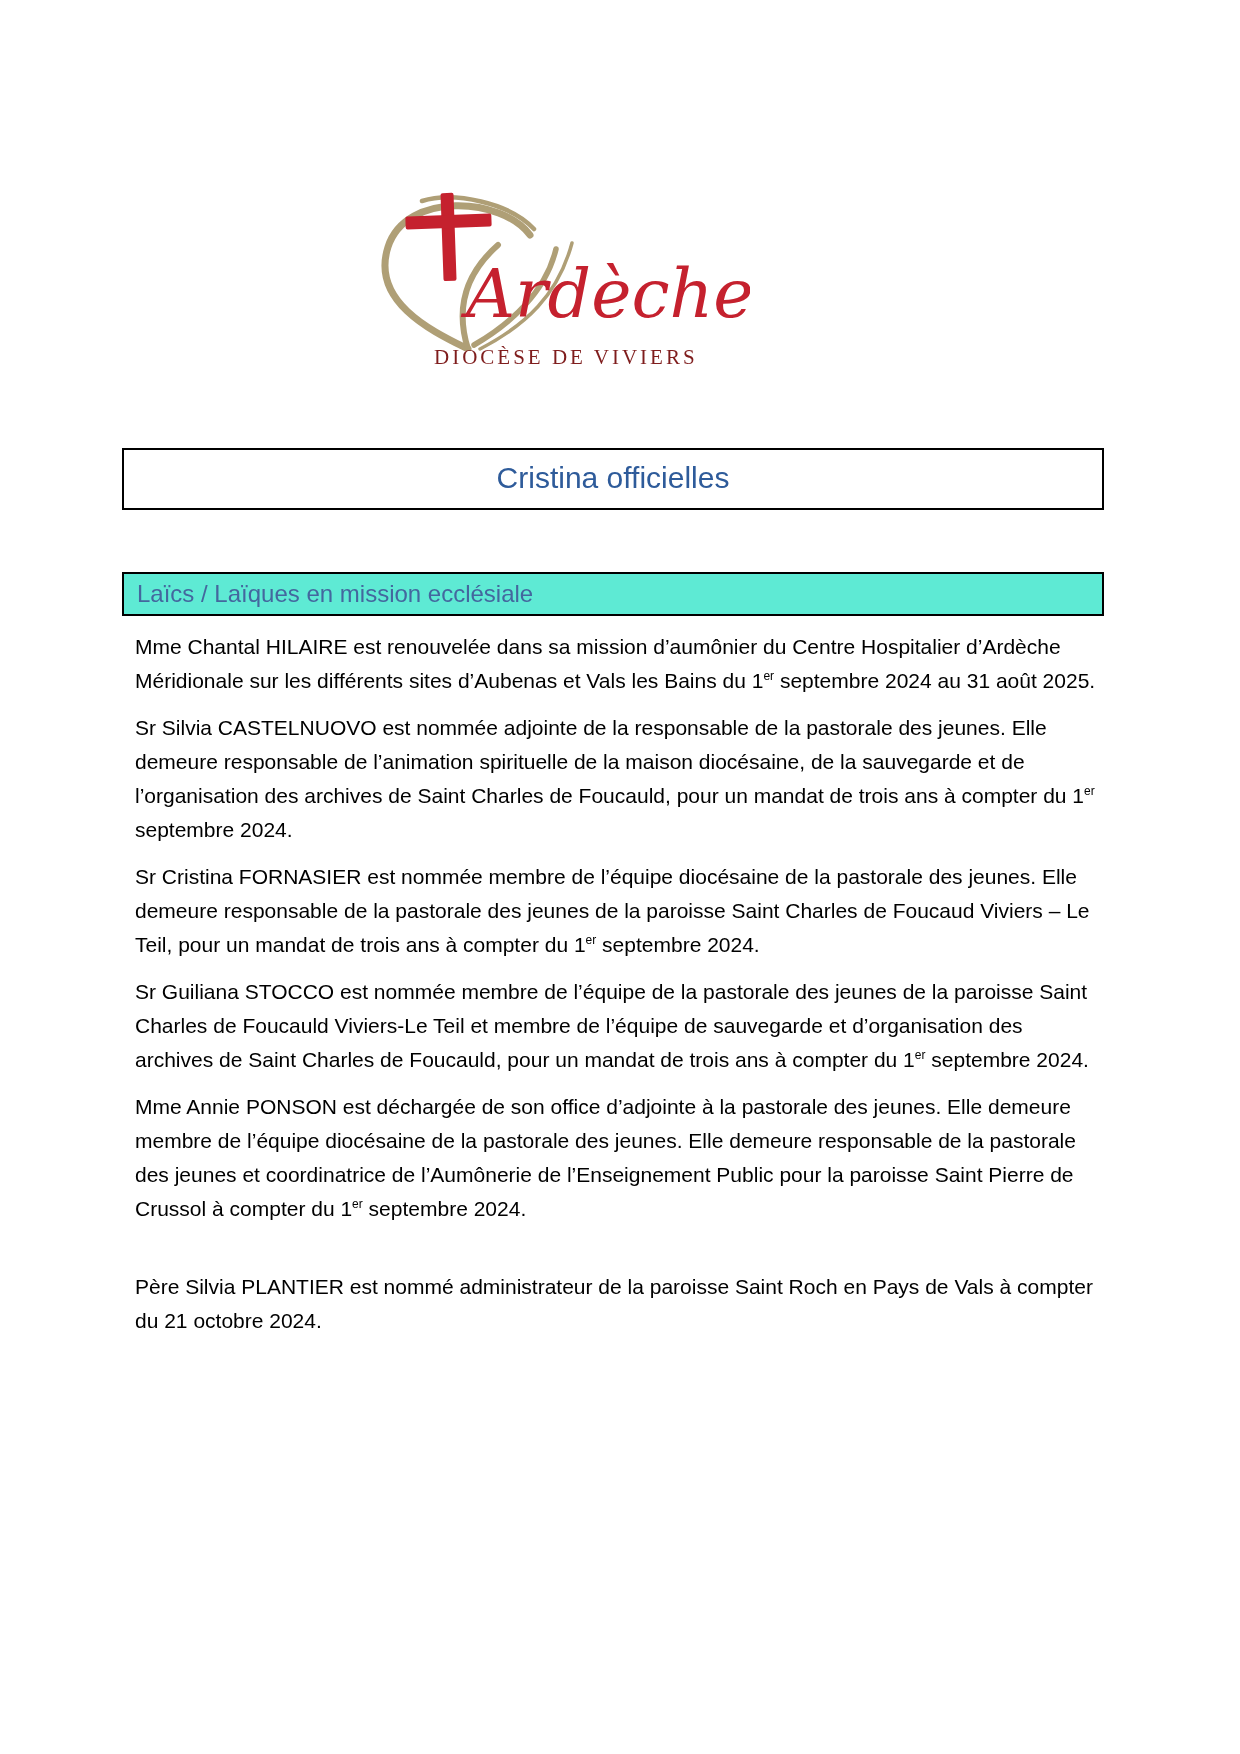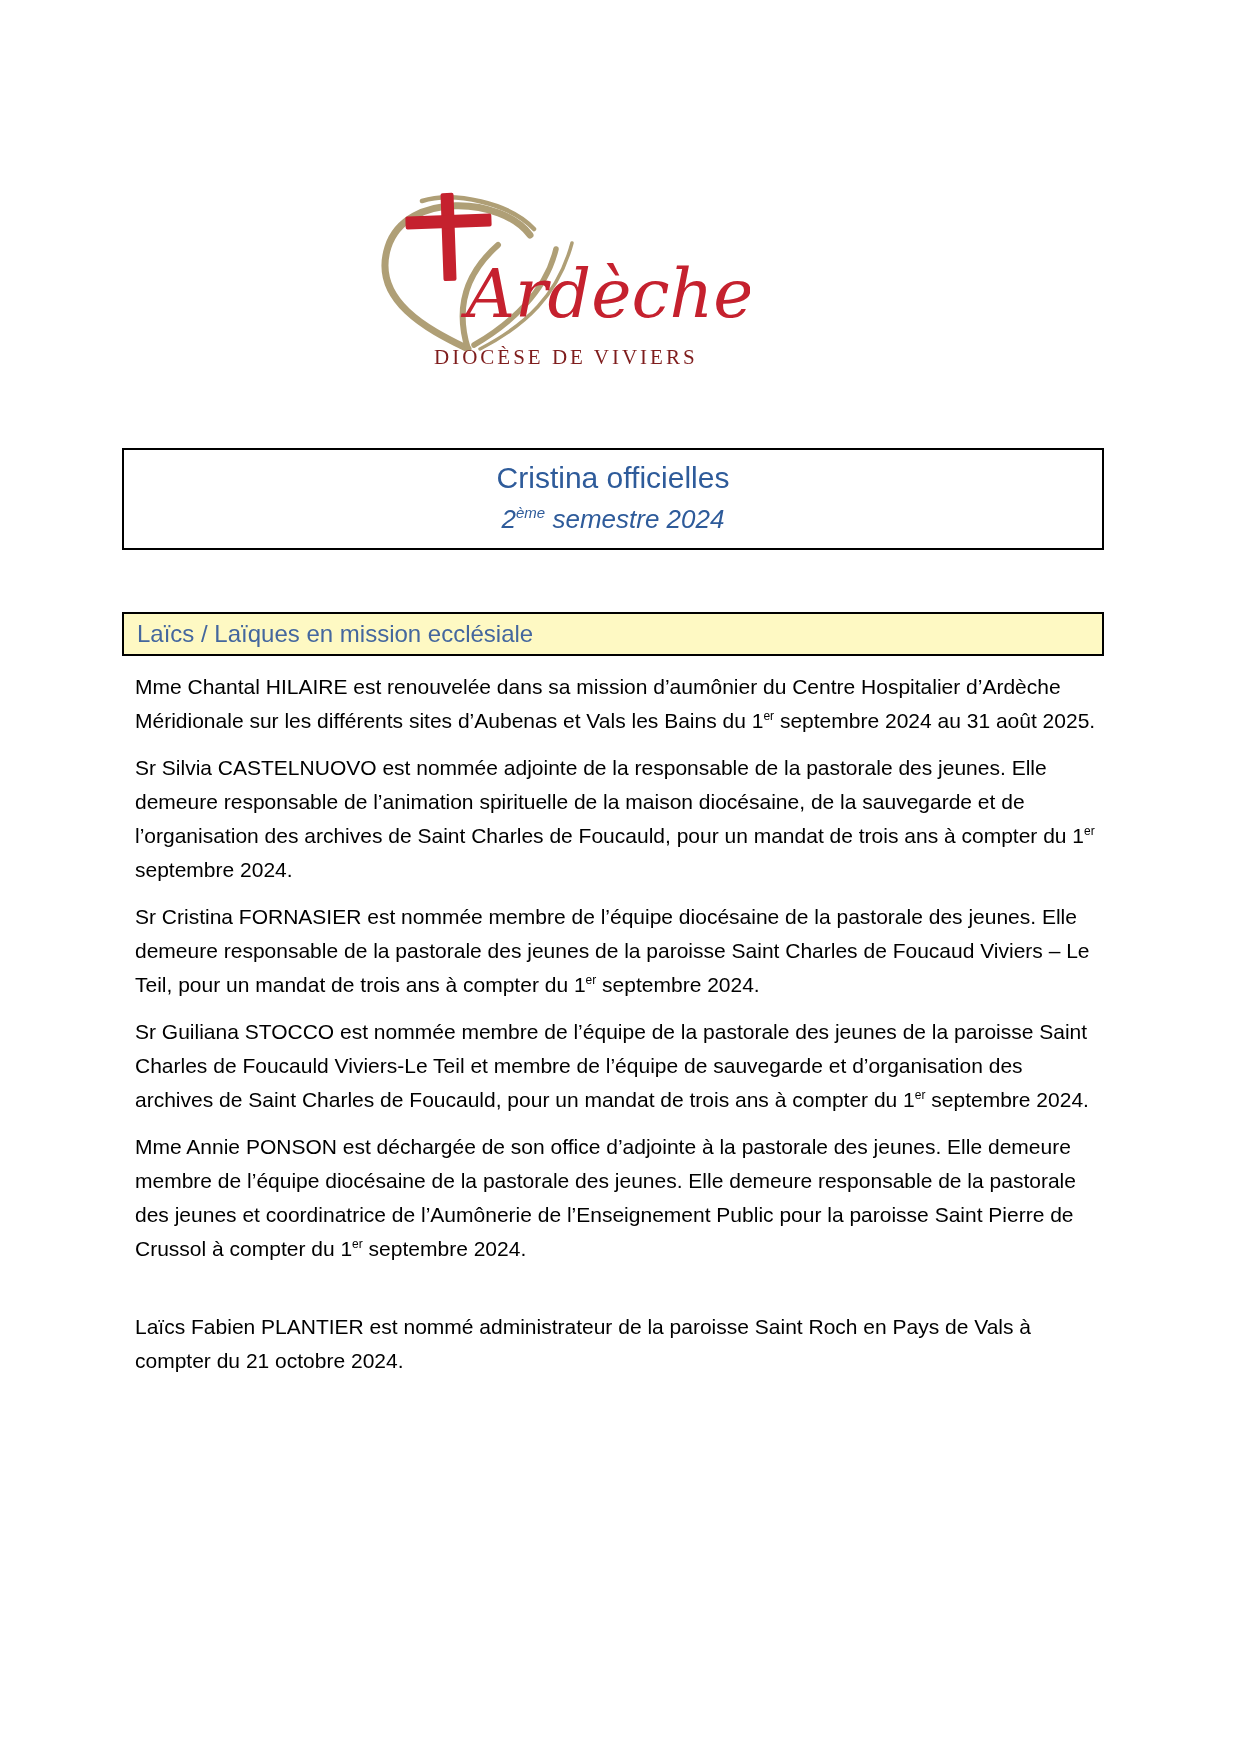--- a/index.html
+++ b/index.html
@@ -26,21 +26,21 @@
   }
   .doc-title{font-size:30px;line-height:36px;color:#2E5B9A;font-weight:400;}
   .doc-subtitle{font-size:26px;line-height:34px;color:#2E5B9A;font-style:italic;}
   .doc-subtitle sup{font-size:15px;}
 
   
   main{display:block;margin-top:62px;}
   .section + .section{margin-top:44px;}
   .section-bar{
     margin:0 136px 14px 122px;
-    background:#fef9c3;border:2px solid #000;
+    background:#5eead4;border:2px solid #000;
     height:40px;line-height:40px;
     padding-left:13px;
     font-size:24px;color:#44679E;font-weight:400;
   }
   p.entry{
     margin:0 135px 13px 135px;
     font-size:21px;line-height:34px;color:#000;
     text-align:left;
   }
   p.entry strong{font-weight:normal;}
@@ -67,30 +67,29 @@
         <rect x="56" y="24" width="86" height="13" rx="2" fill="#C5212E"></rect>
       </g>
 
       <text x="116" y="126" font-size="68" font-style="italic" font-family="DejaVu Serif, serif" fill="#C5212E">Ardèche</text>
     </svg>
     <span class="logo-tagline">DIOCÈSE DE VIVIERS</span>
   </header>
 
   <div class="title-box">
     <div class="doc-title">Cristina officielles</div>
-    <div class="doc-subtitle"><span>2</span><sup>ème</sup><span> semestre 2024</span></div>
   </div>
 
   <main id="sections">
       <section class="section">
         <div class="section-bar"><span>Laïcs / Laïques en mission ecclésiale</span></div>
         <p class="entry"><strong>Mme Chantal HILAIRE</strong> est renouvelée dans sa mission d’aumônier du Centre Hospitalier d’Ardèche Méridionale sur les différents sites d’Aubenas et Vals les Bains du 1<sup>er</sup> septembre 2024 au 31 août 2025.</p>
         <p class="entry"><strong>Sr Silvia CASTELNUOVO</strong> est nommée adjointe de la responsable de la pastorale des jeunes. Elle demeure responsable de l’animation spirituelle de la maison diocésaine, de la sauvegarde et de l’organisation des archives de Saint Charles de Foucauld, pour un mandat de trois ans à compter du 1<sup>er</sup> septembre 2024.</p>
         <p class="entry"><strong>Sr Cristina FORNASIER</strong> est nommée membre de l’équipe diocésaine de la pastorale des jeunes. Elle demeure responsable de la pastorale des jeunes de la paroisse Saint Charles de Foucaud Viviers – Le Teil, pour un mandat de trois ans à compter du 1<sup>er</sup> septembre 2024.</p>
         <p class="entry"><strong>Sr Guiliana STOCCO</strong> est nommée membre de l’équipe de la pastorale des jeunes de la paroisse Saint Charles de Foucauld Viviers-Le Teil et membre de l’équipe de sauvegarde et d’organisation des archives de Saint Charles de Foucauld, pour un mandat de trois ans à compter du 1<sup>er</sup> septembre 2024.</p>
         <p class="entry"><strong>Mme Annie PONSON</strong> est déchargée de son office d’adjointe à la pastorale des jeunes. Elle demeure membre de l’équipe diocésaine de la pastorale des jeunes. Elle demeure responsable de la pastorale des jeunes et coordinatrice de l’Aumônerie de l’Enseignement Public pour la paroisse Saint Pierre de Crussol à compter du 1<sup>er</sup> septembre 2024.</p>
       </section>
       <section class="section">
-        <p class="entry"><strong>Laïcs Fabien PLANTIER</strong> est nommé administrateur de la paroisse Saint Roch en Pays de Vals à compter du 21 octobre 2024.</p>
+        <p class="entry"><strong>Père Silvia PLANTIER</strong> est nommé administrateur de la paroisse Saint Roch en Pays de Vals à compter du 21 octobre 2024.</p>
       </section>
     </main>
 
 </div>
 
 </body></html>

